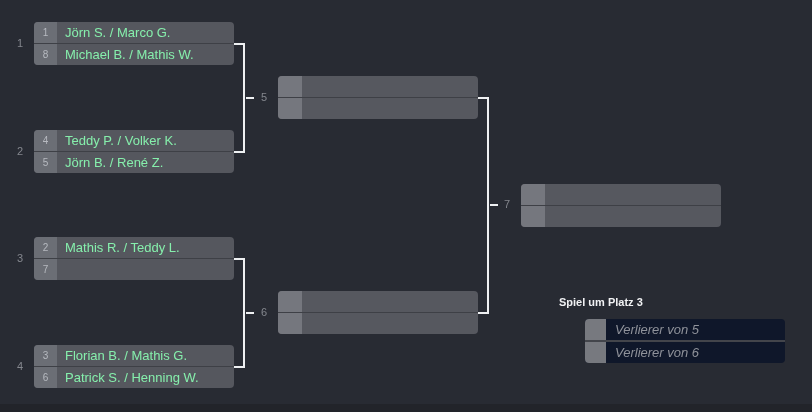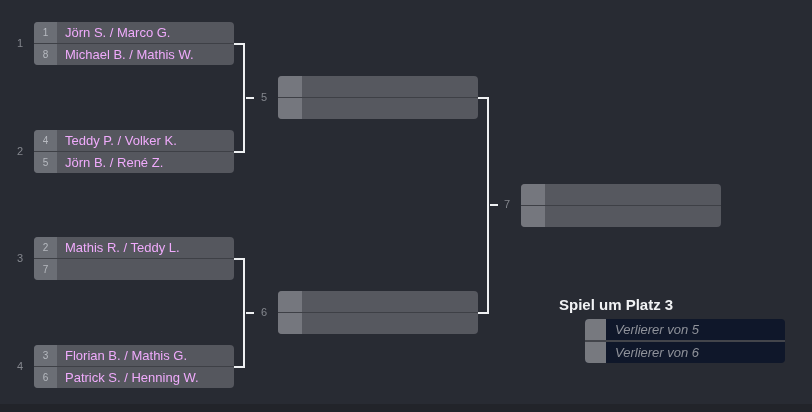--- a/index.html
+++ b/index.html
@@ -29,21 +29,21 @@
     flex:0 0 23px;
     background:#6b6e75;
     color:#b7bac0;
     font-size:10px;
     display:flex;
     align-items:center;
     justify-content:center;
   }
   .pname{
     padding-left:8px;
-    color:#f0abfc;
+    color:#86efac;
     font-size:13px;
     white-space:nowrap;
   }
   .divider{height:1px;background:#3e4046;}
 
   
   .slot .row{background:#56585f;}
   .slot .seed{flex:0 0 24px;width:24px;background:#75777e;}
 
   
@@ -57,21 +57,21 @@
   }
 
   
   .line{position:absolute;background:#eef0f2;}
 
   
   .tp-title{
     position:absolute;
     left:559px;top:296px;
     color:#f1f2f4;
-    font-size:15px;
+    font-size:11px;
     font-weight:bold;
   }
   .tp-box{left:585px;top:319px;}
   .tp-box .row{background:#0f172a;height:21px;}
   .tp-box .seed{flex:0 0 21px;width:21px;background:#77797f;}
   .tp-box .divider{height:2px;background:#43454b;}
   .tp-label{
     padding-left:9px;
     color:#8f929a;
     font-size:13px;

